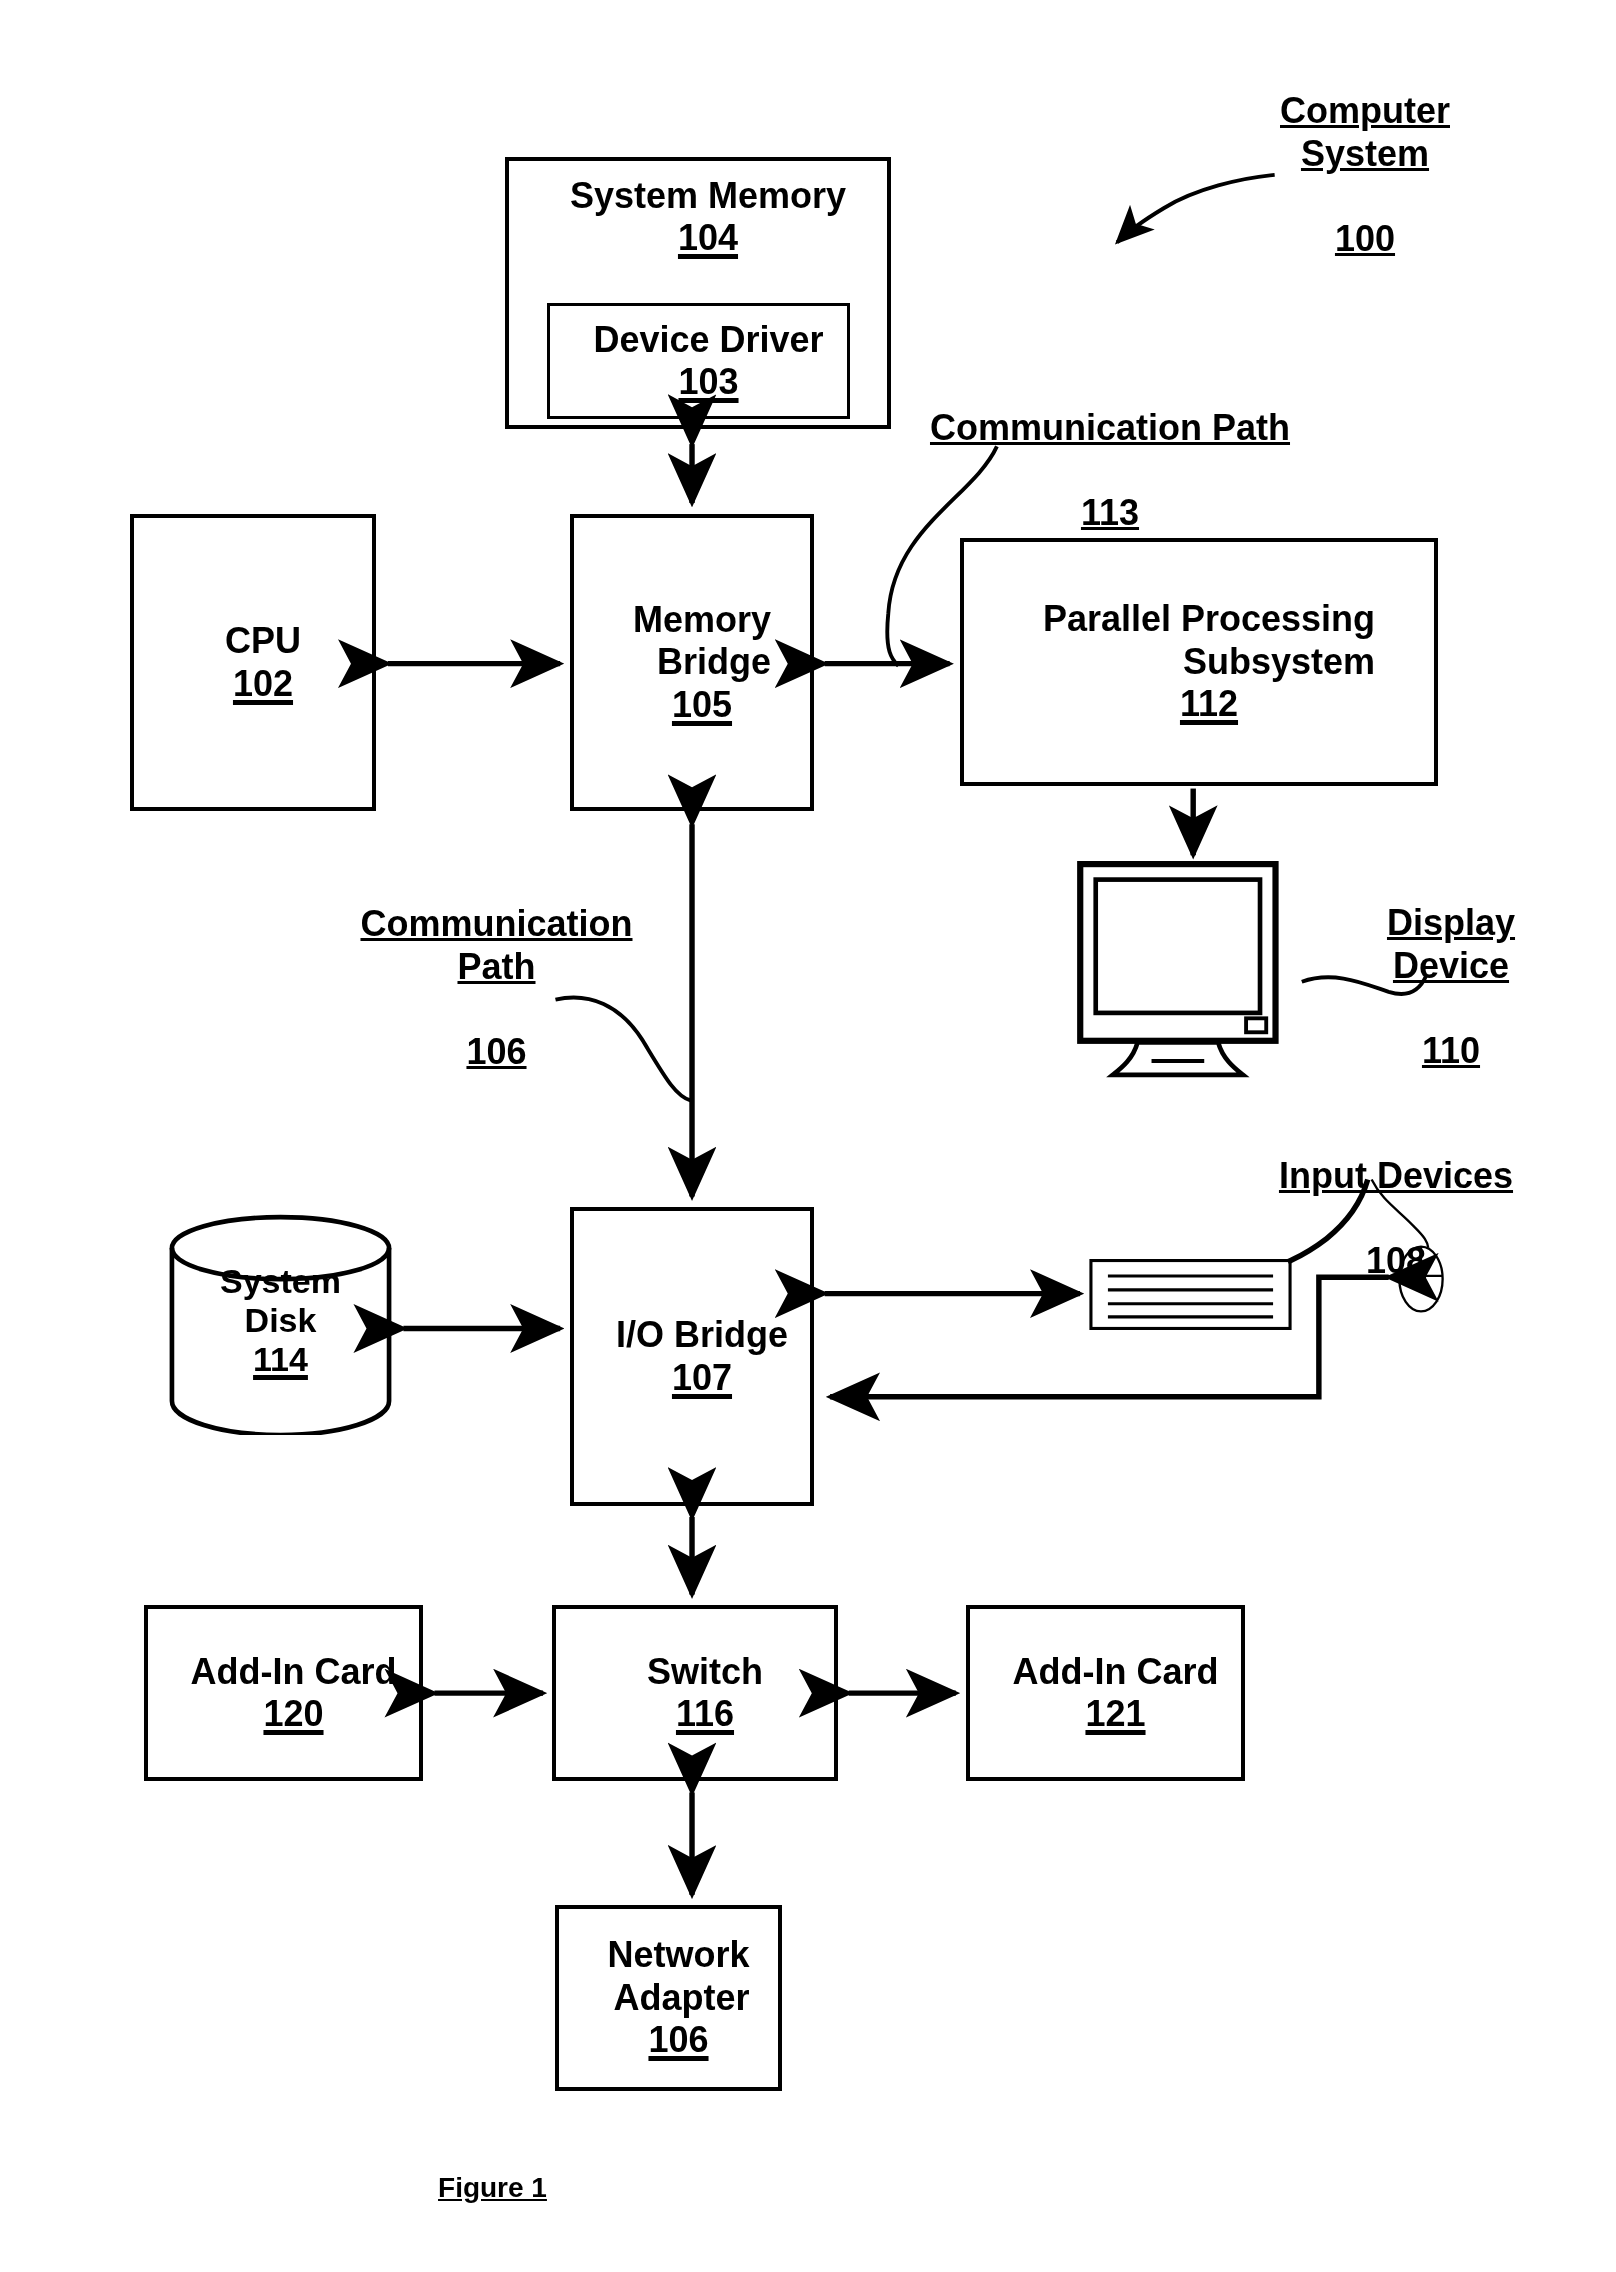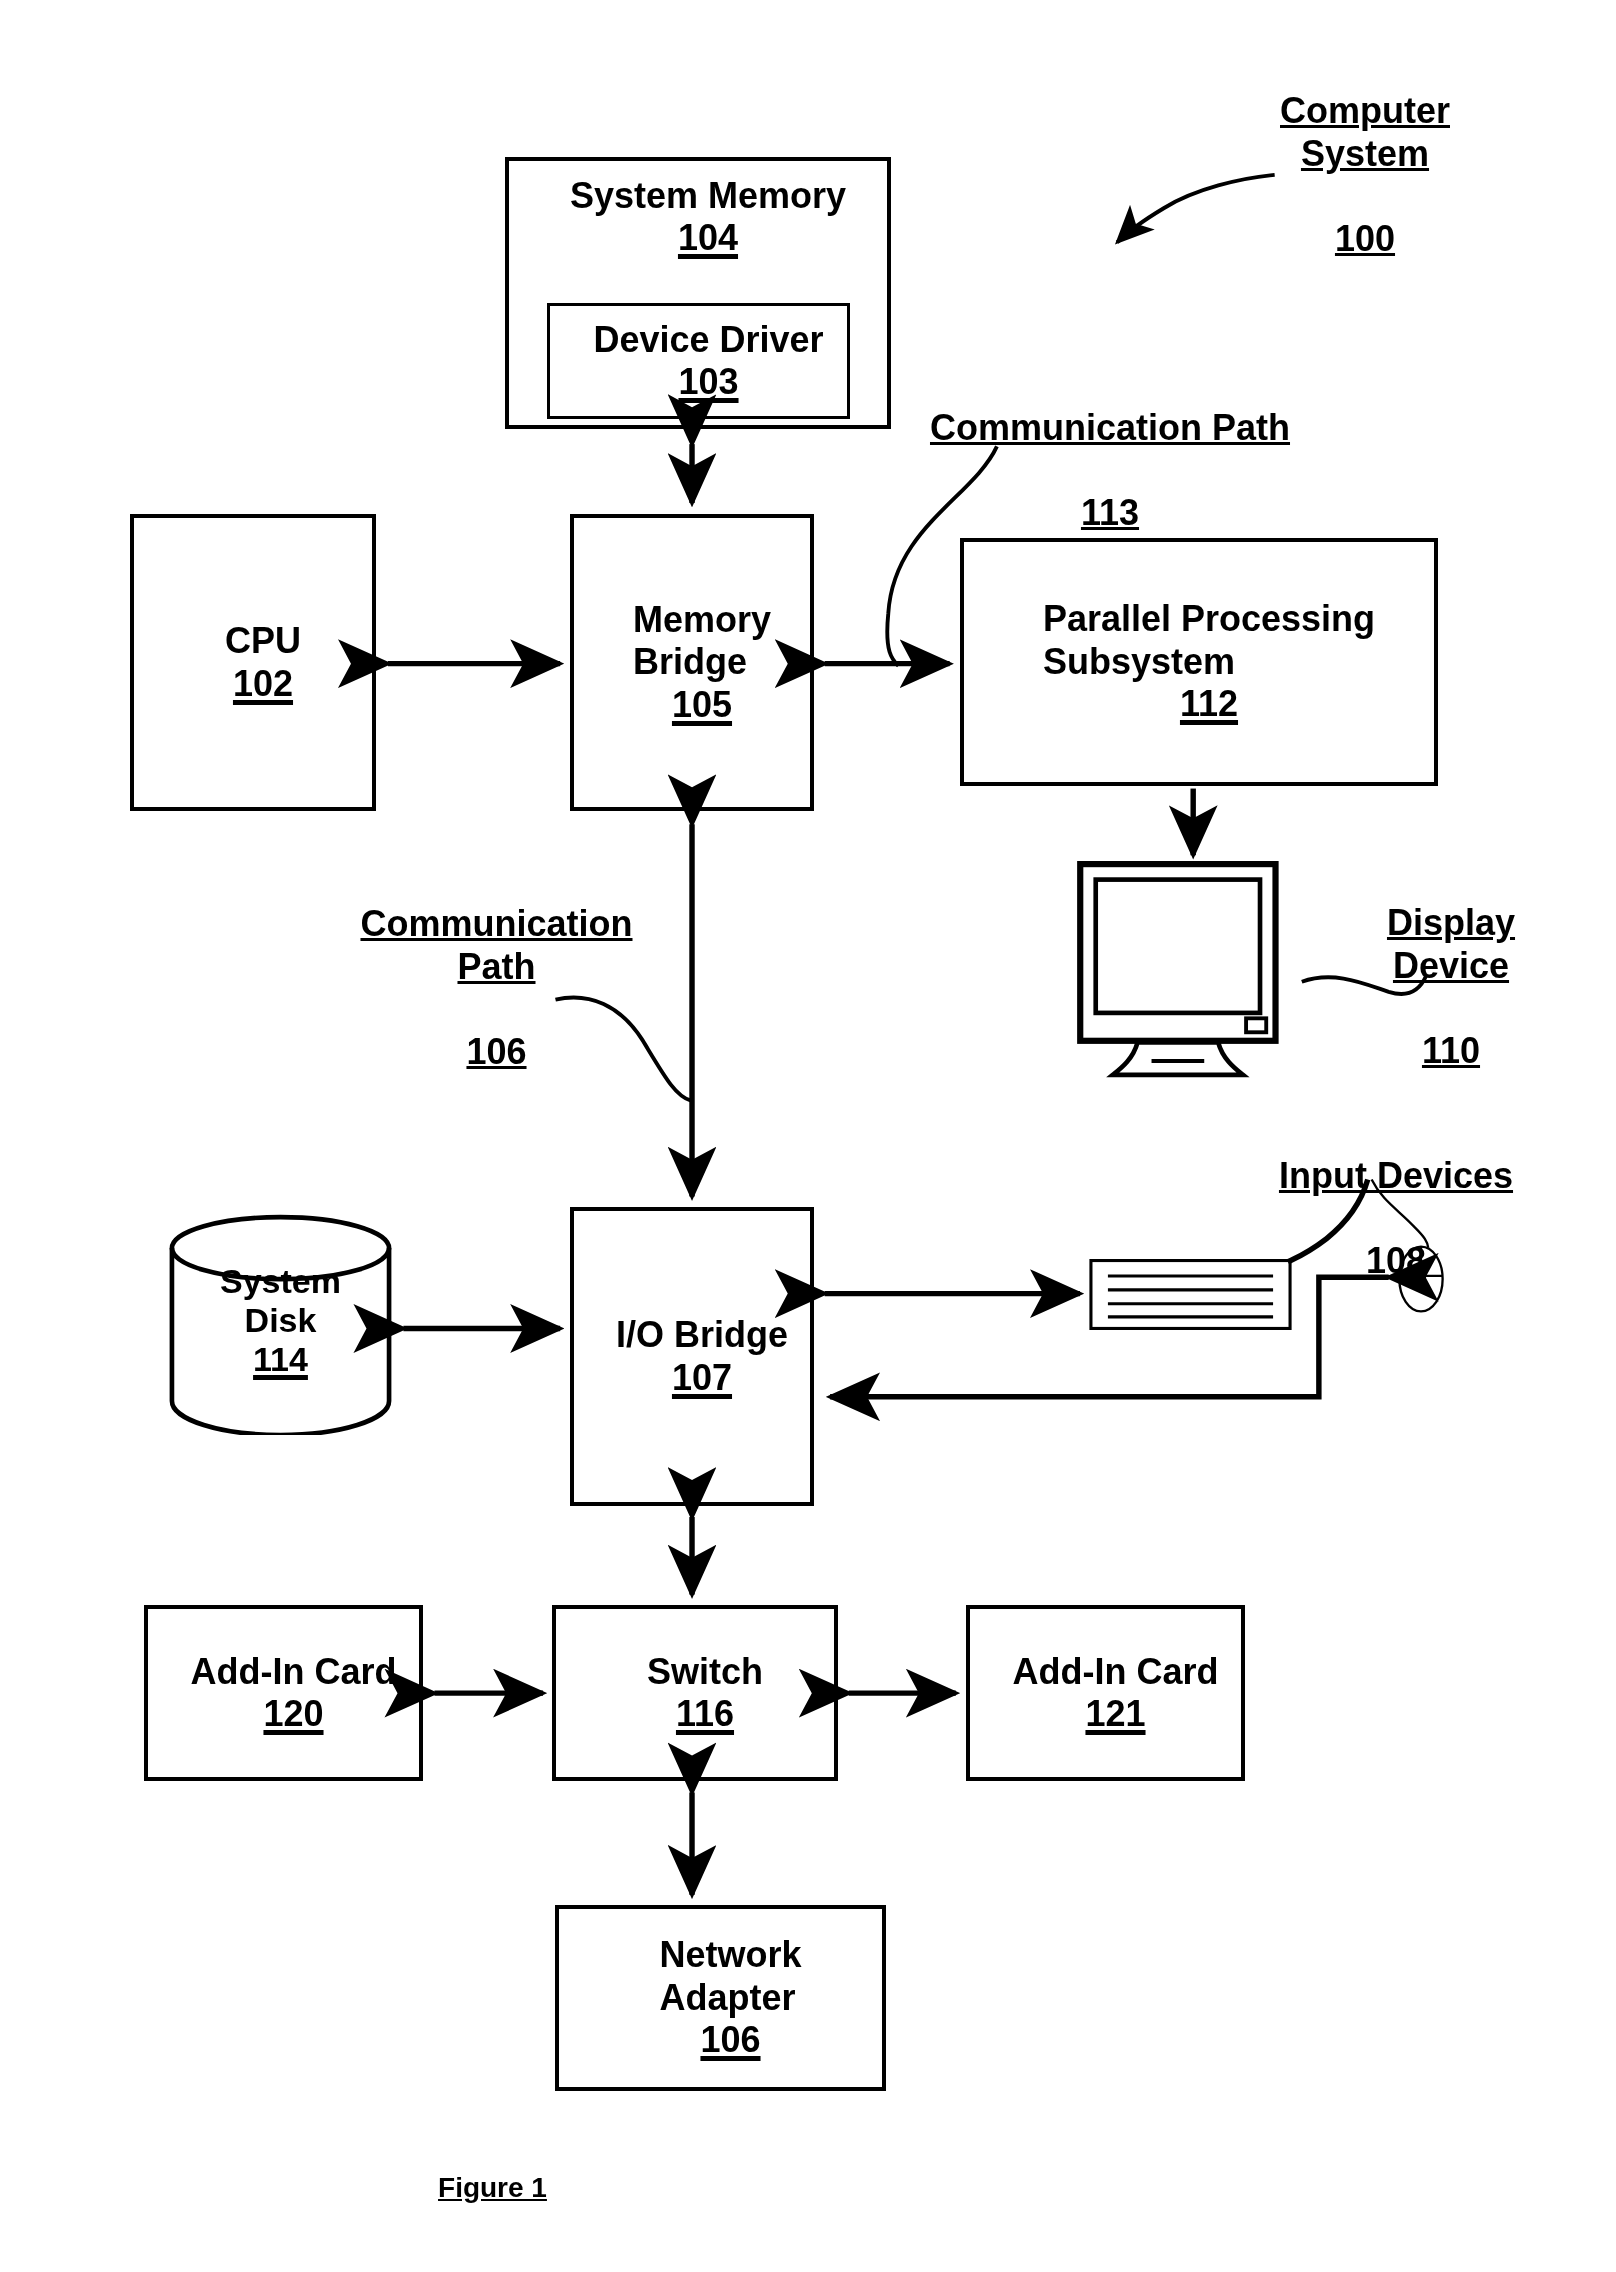--- a/index.html
+++ b/index.html
@@ -27,21 +27,21 @@
   }
   .node {
     position: absolute;
     box-sizing: border-box;
     border: 4.7px solid #000;
     background: transparent;
     display: flex;
     flex-direction: column;
     align-items: center;
     justify-content: center;
-    text-align: left;
+    text-align: right;
     line-height: 1.18;
     font-weight: bold;
     padding-left: 20px;
   }
   .node.topalign {
     justify-content: flex-start;
   }
   .lbl {
     font-weight: bold;
     white-space: pre-line;
@@ -66,21 +66,21 @@
   
   #sys-memory      { left: 505px;  top: 157px;  width: 386px;  height: 272px;  padding-top: 14px; }
   #device-driver   { left: 38px;   top: 142px;  width: 303px;  height: 116px;  border-width: 3.9px; position: absolute; }
   #cpu             { left: 130px;  top: 514px;  width: 246px;  height: 297px; }
   #mem-bridge      { left: 570px;  top: 514px;  width: 244px;  height: 297px; }
   #pps             { left: 960px; top: 538px;  width: 478px;  height: 248px; }
   #io-bridge       { left: 570px;  top: 1207px; width: 244px;  height: 299px; }
   #addin120        { left: 144px;  top: 1605px; width: 279px;  height: 176px; }
   #switch116       { left: 552px;  top: 1605px; width: 286px;  height: 176px; }
   #addin121        { left: 966px; top: 1605px; width: 279px;  height: 176px; }
-  #netadapter      { left: 555px;  top: 1905px; width: 331px;  height: 186px; }
+  #netadapter      { left: 555px;  top: 1905px; width: 227px;  height: 186px; }
 
   #sysdisk-wrap    { left: 167px;  top: 1214px; width: 227px;  height: 221px; position:absolute; }
   #sysdisk-text    { position:absolute; left:0; top: 48px; width: 227px; text-align:center; }
 
   #monitor-wrap    { left: 1077px; top: 861px; width: 225px;  height: 217px; position:absolute; }
   #keyboard-wrap   { left: 1089px; top: 1259px; width: 203px;  height: 71px;  position:absolute; }
   #mouse-wrap      { left: 1397px; top: 1245px; width: 48px;   height: 68px;  position:absolute; }
 
   #lbl-computer-system { left: 1210px; top: 48px;  width: 310px; }
   #lbl-commpath-113    { left: 885px; top: 365px; width: 450px; }

